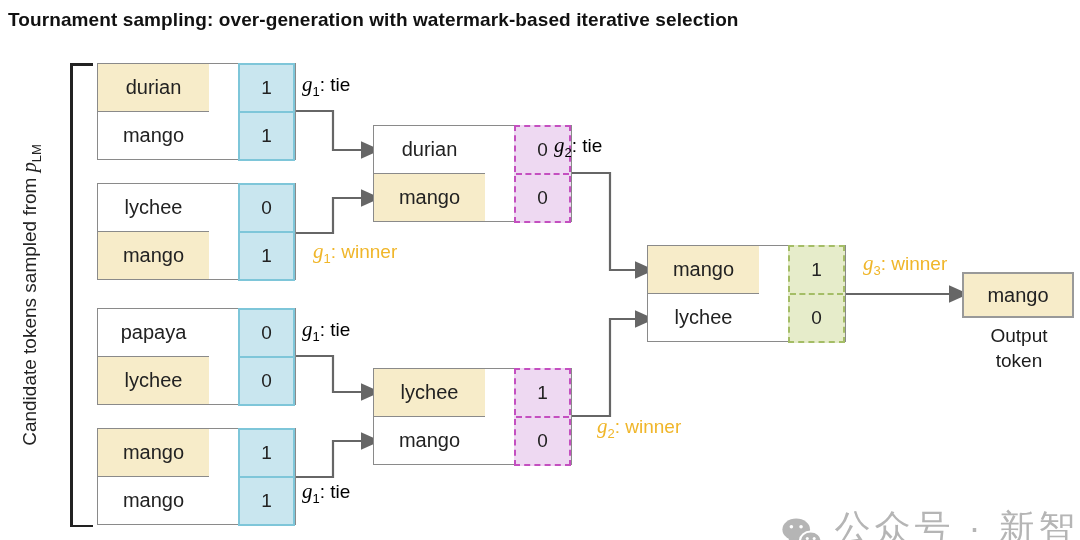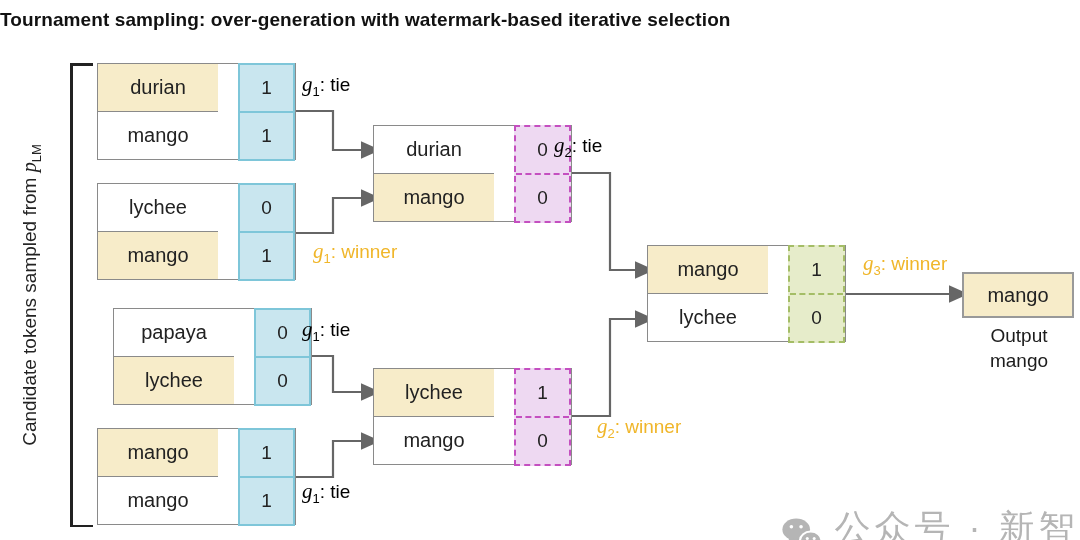--- a/index.html
+++ b/index.html
@@ -1,40 +1,40 @@
 <!DOCTYPE html>
 <html style="--cream: #f7ecc9; --blue_fill: #c9e6ef; --blue_border: #7ec6d9; --pink_fill: #eed9f2; --pink_border: #c44fc0; --green_fill: #e6ecca; --green_border: #a4bd66; --box_border: #8a8a8a; --arrow: #666666; --winner: #f0b62a; --text: #1f1f1f; --watermark: #b5b5b5;"><head>
 <meta charset="utf-8">
 <style>
   html,body { margin:0; padding:0; background:#ffffff; }
   .stage {
     position:relative; width:1080px; height:540px; overflow:hidden;
     background:#ffffff; font-family:"Liberation Sans", sans-serif; color:var(--text);
   }
   .title {
-    position:absolute; left:0; top:9px; font-size:19px; font-weight:bold;
+    position:absolute; left:8px; top:9px; font-size:19px; font-weight:bold;
     letter-spacing:0.1px; color:#111;
   }
   .overlay { position:absolute; left:0; top:0; pointer-events:none; }
   .conn { fill:none; stroke:var(--arrow); stroke-width:2.2; }
 
   
   .brk-v { position:absolute; left:70px; top:63px; width:2.5px; height:464px; background:#222; }
   .brk-t { position:absolute; left:70px; width:23px; height:2.5px; background:#222; }
 
   .vlabel {
     position:absolute; left:-194px; top:282px; width:450px; height:26px;
     transform:rotate(-90deg); text-align:center; font-size:19px; color:#222;
   }
   .vlabel .pvar { font-family:"Liberation Serif", serif; font-style:italic; font-size:20px; }
   .vlabel sub { font-size:13px; }
 
   
   .pbox { position:absolute; width:197px; border:1.5px solid var(--box_border); background:#fff; }
-  .prow { width:120px; height:47px; display:flex; align-items:center; justify-content:center;
+  .prow { width:111px; height:47px; display:flex; align-items:center; justify-content:center;
           font-size:20px; color:#222; background:#fff; }
   .prow + .prow { border-top:1.5px solid var(--box_border); }
   .prow.hl { background:var(--cream); }
   .scol { position:absolute; left:140px; top:-1.5px; bottom:-1.5px; width:57px;
           display:flex; flex-direction:column; box-sizing:border-box; }
   .scol.r1 { background:var(--blue_fill);  border:2.2px solid  var(--blue_border); }
   .scol.r2 { background:var(--pink_fill);  border:2.2px dashed var(--pink_border); }
   .scol.r3 { background:var(--green_fill); border:2.2px dashed var(--green_border); }
   .scell { flex:1; display:flex; align-items:center; justify-content:center;
            font-size:19px; color:#222; }
@@ -111,21 +111,21 @@
     <div class="prow hl">
         <span>mango</span>
       </div>
     <div class="scol r1">
       <div class="scell">0</div>
       <div class="sdiv"></div>
       <div class="scell">1</div>
     </div>
   </div>
 
-  <div class="pbox" style="left:113px;top:308px">
+  <div class="pbox" style="left:97px;top:308px">
     <div class="prow">
         <span>papaya</span>
       </div>
     <div class="prow hl">
         <span>lychee</span>
       </div>
     <div class="scol r1">
       <div class="scell">0</div>
       <div class="sdiv"></div>
       <div class="scell">0</div>
@@ -190,21 +190,21 @@
 
   <div class="glabel" style="left:302px;top:72px"><span class="gvar">g</span><sub>1</sub><span>: tie</span></div>
   <div class="glabel winner" style="left:299px;top:239px"><span class="gvar">g</span><sub>1</sub><span>: winner</span></div>
   <div class="glabel" style="left:554px;top:133px"><span class="gvar">g</span><sub>2</sub><span>: tie</span></div>
   <div class="glabel winner" style="left:583px;top:414px"><span class="gvar">g</span><sub>2</sub><span>: winner</span></div>
   <div class="glabel" style="left:302px;top:317px"><span class="gvar">g</span><sub>1</sub><span>: tie</span></div>
   <div class="glabel" style="left:302px;top:479px"><span class="gvar">g</span><sub>1</sub><span>: tie</span></div>
   <div class="glabel winner" style="left:849px;top:251px"><span class="gvar">g</span><sub>3</sub><span>: winner</span></div>
 
   <div class="outbox">mango</div>
-  <div class="outcap">Output mango</div>
+  <div class="outcap">Output token</div>
 
   <div class="wm">
     <svg width="48" height="42" viewBox="0 0 60 52">
       <ellipse cx="22" cy="18" rx="20" ry="16" fill="#b5b5b5"></ellipse>
       <path d="M12 30 L8 44 L25 33 Z" fill="#b5b5b5"></path>
       <circle cx="15" cy="14" r="2.6" fill="#ffffff"></circle>
       <circle cx="29" cy="14" r="2.6" fill="#ffffff"></circle>
       <ellipse cx="43" cy="34" rx="15.5" ry="13" fill="#b5b5b5" stroke="#ffffff" stroke-width="3"></ellipse>
       <path d="M50 44 L55 52 L42 46 Z" fill="#b5b5b5"></path>
       <circle cx="38" cy="31" r="2.2" fill="#ffffff"></circle>

